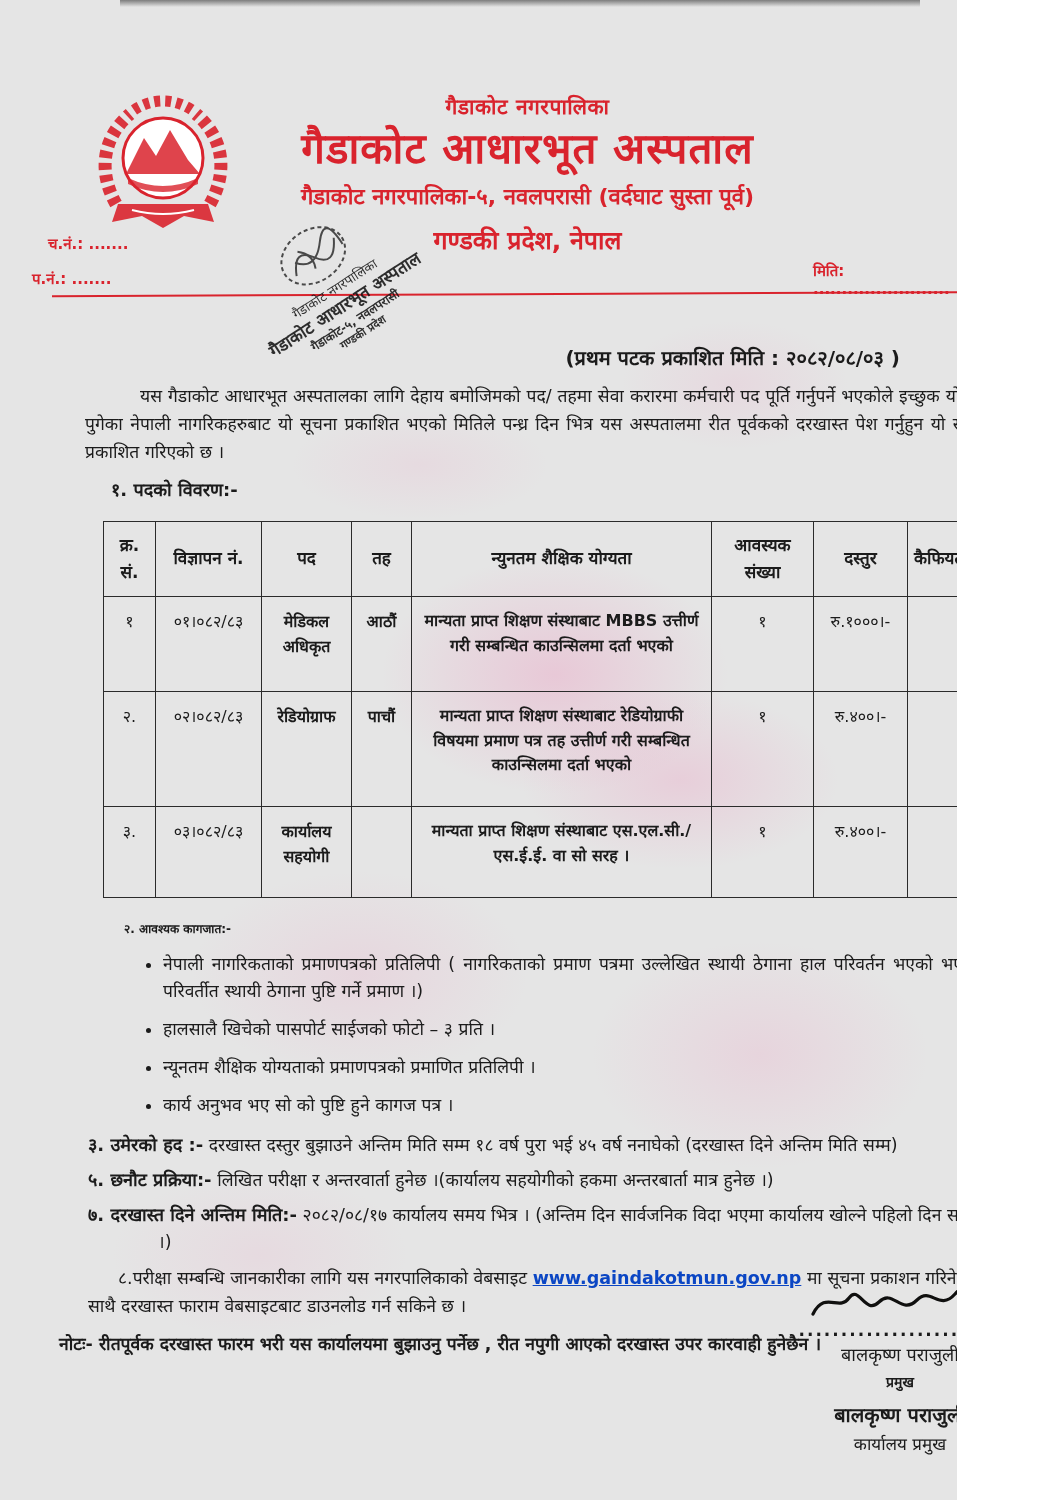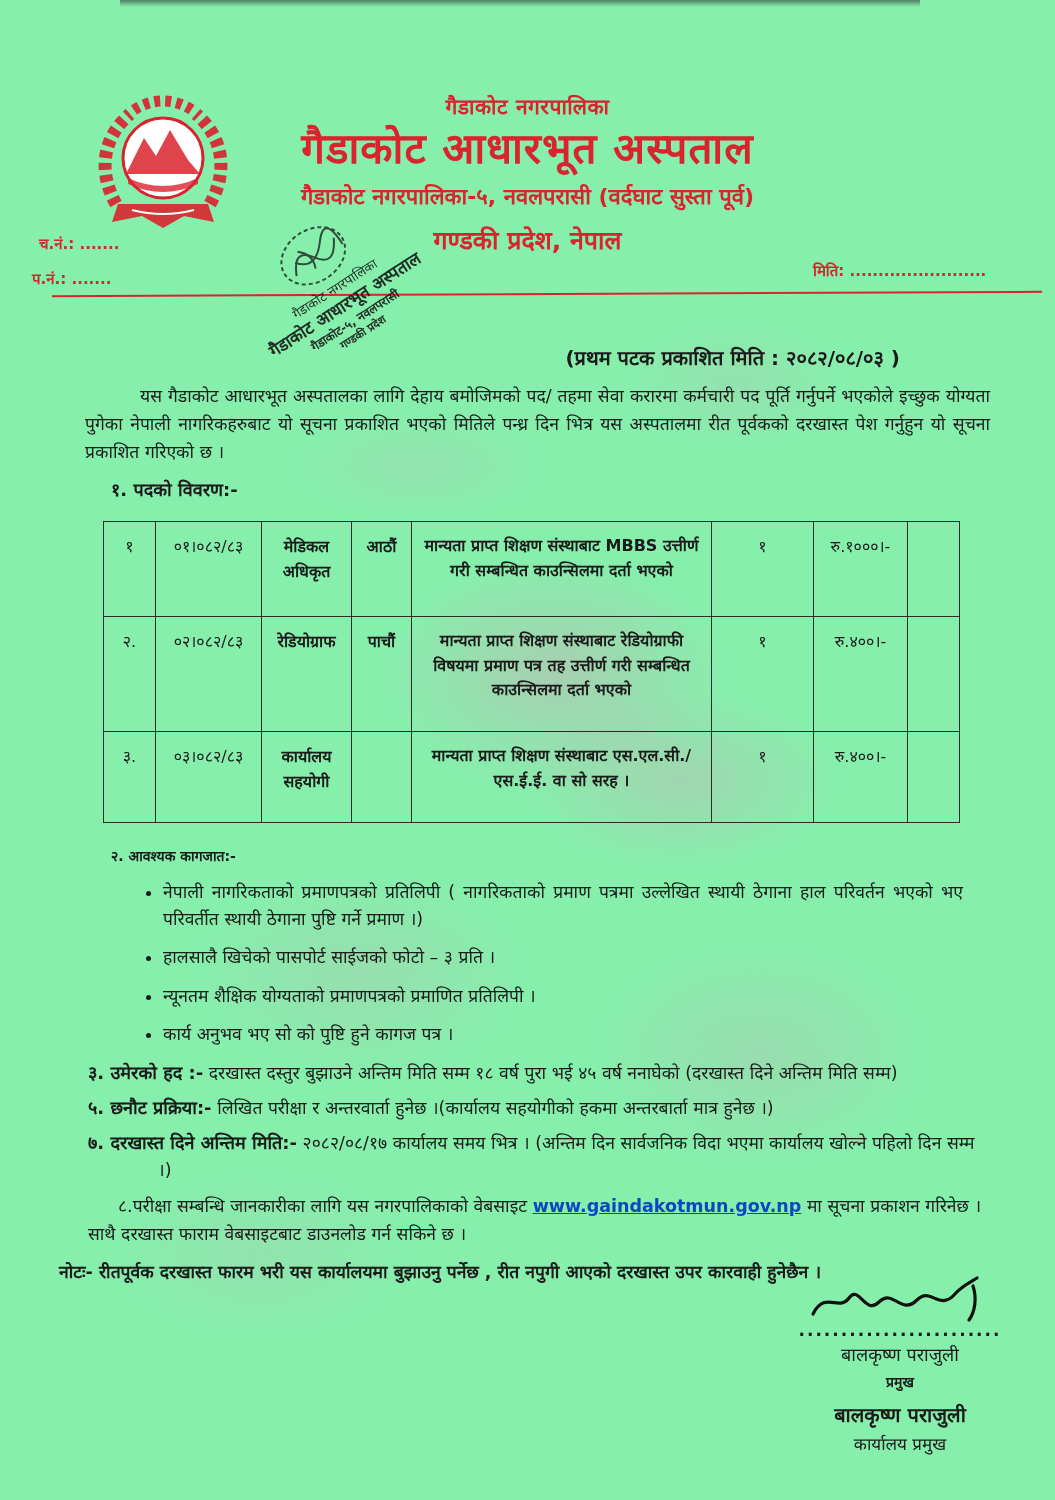--- a/index.html
+++ b/index.html
@@ -1,18 +1,18 @@
 <!DOCTYPE html>
 <html><head>
 <meta charset="utf-8">
 <style>
   html,body{margin:0;padding:0;}
   .page{
-    position:relative; width:1055px; height:1500px;
-    background:#86efac; overflow:hidden;
+    position:relative; width:957px; height:1500px;
+    background:#e5e5e5; overflow:hidden;
     font-family:"DejaVu Sans","Liberation Sans",sans-serif;
     color:#1b1b1b;
     text-decoration:underline;
   }
   .top-edge{position:absolute;left:120px;top:0;width:800px;height:7px;
     background:linear-gradient(to bottom, rgba(40,40,40,.55), rgba(40,40,40,0));}
   .blob{position:absolute;border-radius:50%;pointer-events:none;}
 
   
   .red{color:#d9232d;}
@@ -51,21 +51,21 @@
   table.post{border-collapse:collapse;margin:16px 0 0 18px;width:856px;table-layout:fixed;}
   table.post th, table.post td{border:1.6px solid #2b2b2b;padding:6px 6px;vertical-align:top;}
   table.post th{font-size:17px;font-weight:bold;text-align:center;vertical-align:middle;height:62px;}
   table.post td{font-size:16px;text-align:center;padding-top:12px;}
   td.qual{font-size:14.5px;text-align:left;font-weight:bold;line-height:1.55;}
   col.c1{width:52px;} col.c2{width:106px;} col.c3{width:90px;} col.c4{width:60px;}
   col.c5{width:300px;} col.c6{width:102px;} col.c7{width:94px;} col.c8{width:52px;}
   tr.r1 td{height:76px;} tr.r2 td{height:96px;} tr.r3 td{height:72px;}
   td.post-name{font-weight:bold;font-size:17px;}
 
-  .sec2{margin:22px 0 0 26px;font-weight:bold;font-size:14px;}
+  .sec2{margin:22px 0 0 39px;font-weight:bold;font-size:12px;}
   ul.docs{margin:12px 0 9px 0;padding-left:78px;}
   ul.docs li{margin-bottom:11px;width:800px;text-align:justify;line-height:1.55;}
 
   .items{margin-top:6px;}
   .item{margin:7px 0 0 3px;padding-left:70px;text-indent:-70px;line-height:1.55;}
   .item b{font-size:18px;}
   .item8{margin:8px 0 0 3px;text-indent:30px;line-height:1.6;}
   .weblink{color:#0b46c4;text-decoration:underline;font-weight:bold;}
   .note{margin:10px 0 0 -26px;font-weight:bold;font-size:17.5px;}
 
@@ -103,21 +103,21 @@
     <path d="M40,92 Q75,108 110,92 L110,98 Q75,114 40,98 Z" fill="#d9232d" opacity=".8"></path>
     <path d="M30,118 L120,118 L126,136 L96,130 L75,142 L54,130 L24,136 Z" fill="#d9232d" opacity=".9"></path>
     <path d="M44,124 Q75,132 106,124" stroke="#fff" stroke-width="2" fill="none"></path>
   </svg>
 
   <div class="hdr hdr-muni red">गैडाकोट नगरपालिका</div>
   <div class="hdr hdr-hosp red">गैडाकोट आधारभूत अस्पताल</div>
   <div class="hdr hdr-addr red">गैडाकोट नगरपालिका-५, नवलपरासी (वर्दघाट सुस्ता पूर्व)</div>
   <div class="hdr hdr-prov red">गण्डकी प्रदेश, नेपाल</div>
 
-  <div class="refline red" style="left:39px;top:233px;">
+  <div class="refline red" style="left:48px;top:233px;">
     <span>च.नं.:</span>
     <span>.......</span>
   </div>
   <div class="refline red" style="left:32px;top:268px;">
     <span>प.नं.:</span>
     <span>.......</span>
   </div>
   <div class="refline red" style="left:813px;top:260px;">
     <span>मिति:</span>
     <span>........................</span>
@@ -153,20 +153,30 @@
         <col class="c1">
           <col class="c2">
           <col class="c3">
           <col class="c4">
         <col class="c5">
           <col class="c6">
           <col class="c7">
           <col class="c8">
       </colgroup>
       <tbody>
+          <tr>
+        <th>क्र. सं.</th>
+        <th>विज्ञापन नं.</th>
+        <th>पद</th>
+        <th>तह</th>
+        <th>न्युनतम शैक्षिक योग्यता</th>
+        <th>आवस्यक संख्या</th>
+        <th>दस्तुर</th>
+        <th>कैफियत</th>
+      </tr>
       <tr class="r1">
         <td>१</td>
         <td>०१।०८२/८३</td>
         <td class="post-name">मेडिकल अधिकृत</td>
         <td class="post-name">आठौं</td>
         <td class="qual">मान्यता प्राप्त शिक्षण संस्थाबाट MBBS उत्तीर्ण गरी सम्बन्धित काउन्सिलमा दर्ता भएको</td>
         <td>१</td>
         <td>रु.१०००।-</td>
         <td></td>
       </tr>

